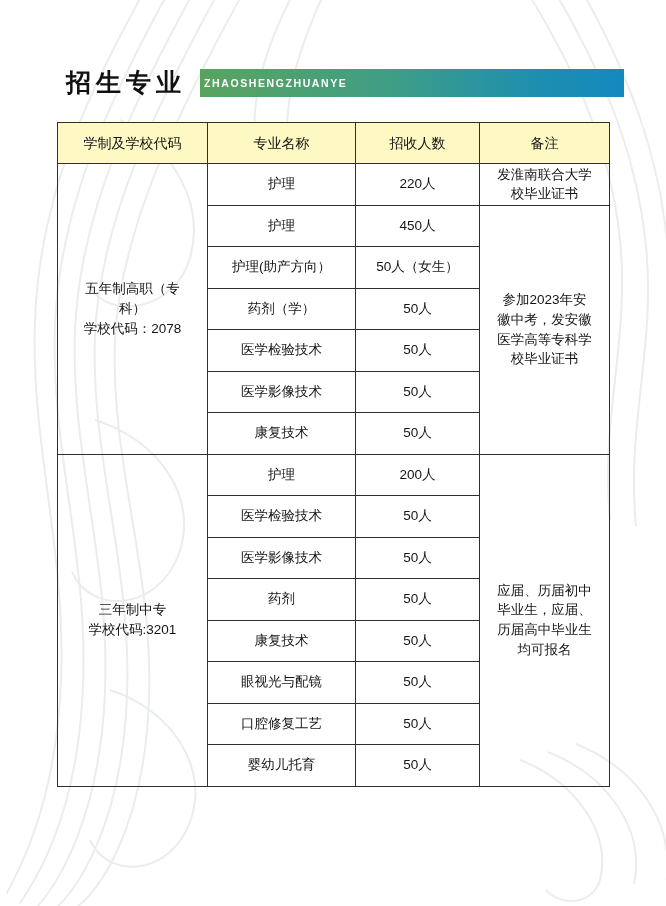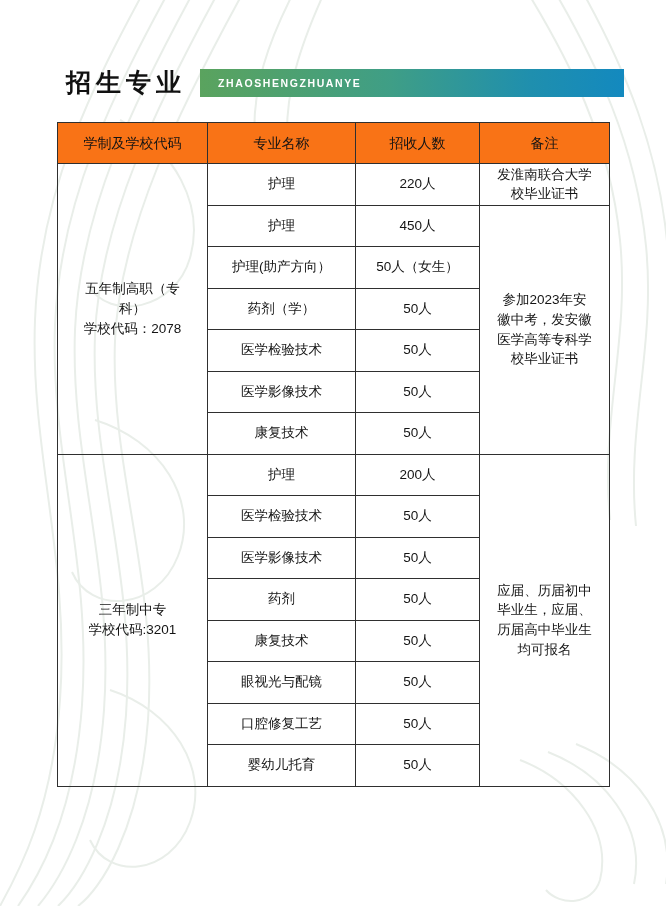--- a/index.html
+++ b/index.html
@@ -13,20 +13,21 @@
     font-family: "Liberation Sans", sans-serif;
     color: #1a1a1a;
     position: relative;
     overflow: hidden;
   }
   .page {
     position: relative;
     width: 666px;
     height: 906px;
     overflow: hidden;
+    border-radius: 32px;
   }
   
   .watermark {
     position: absolute;
     inset: 0;
     pointer-events: none;
     z-index: 0;
   }
   .watermark svg { display: block; }
 
@@ -57,21 +58,21 @@
     width: 424px;
     background: linear-gradient(90deg, #5aa35e 0%, #3f9e86 45%, #1f8fae 78%, #1389bf 100%);
     display: flex;
     align-items: center;
   }
   .header-pinyin {
     color: #ffffff;
     font-size: 10.5px;
     font-weight: bold;
     letter-spacing: 1.6px;
-    margin-left: 18px;
+    margin-left: 4px;
     white-space: nowrap;
   }
 
   
   .intro {
     margin: 22px 0 0 0;
     text-align: center;
     font-size: 13.5px;
     color: #1a1a1a;
     letter-spacing: 0.2px;
@@ -90,21 +91,21 @@
   table.majors th, table.majors td {
     border: 1px solid #2f2f2f;
     text-align: center;
     vertical-align: middle;
     font-size: 13.5px;
     color: #141414;
     padding: 0 2px;
     line-height: 1.45;
   }
   table.majors th {
-    background: #f97316;
+    background: #fef9c3;
     font-weight: normal;
     height: 40px;
     font-size: 14px;
   }
   table.majors td {
     height: 40.5px;
     background: transparent;
   }
   .col-a { width: 150px; }
   .col-b { width: 148px; }

